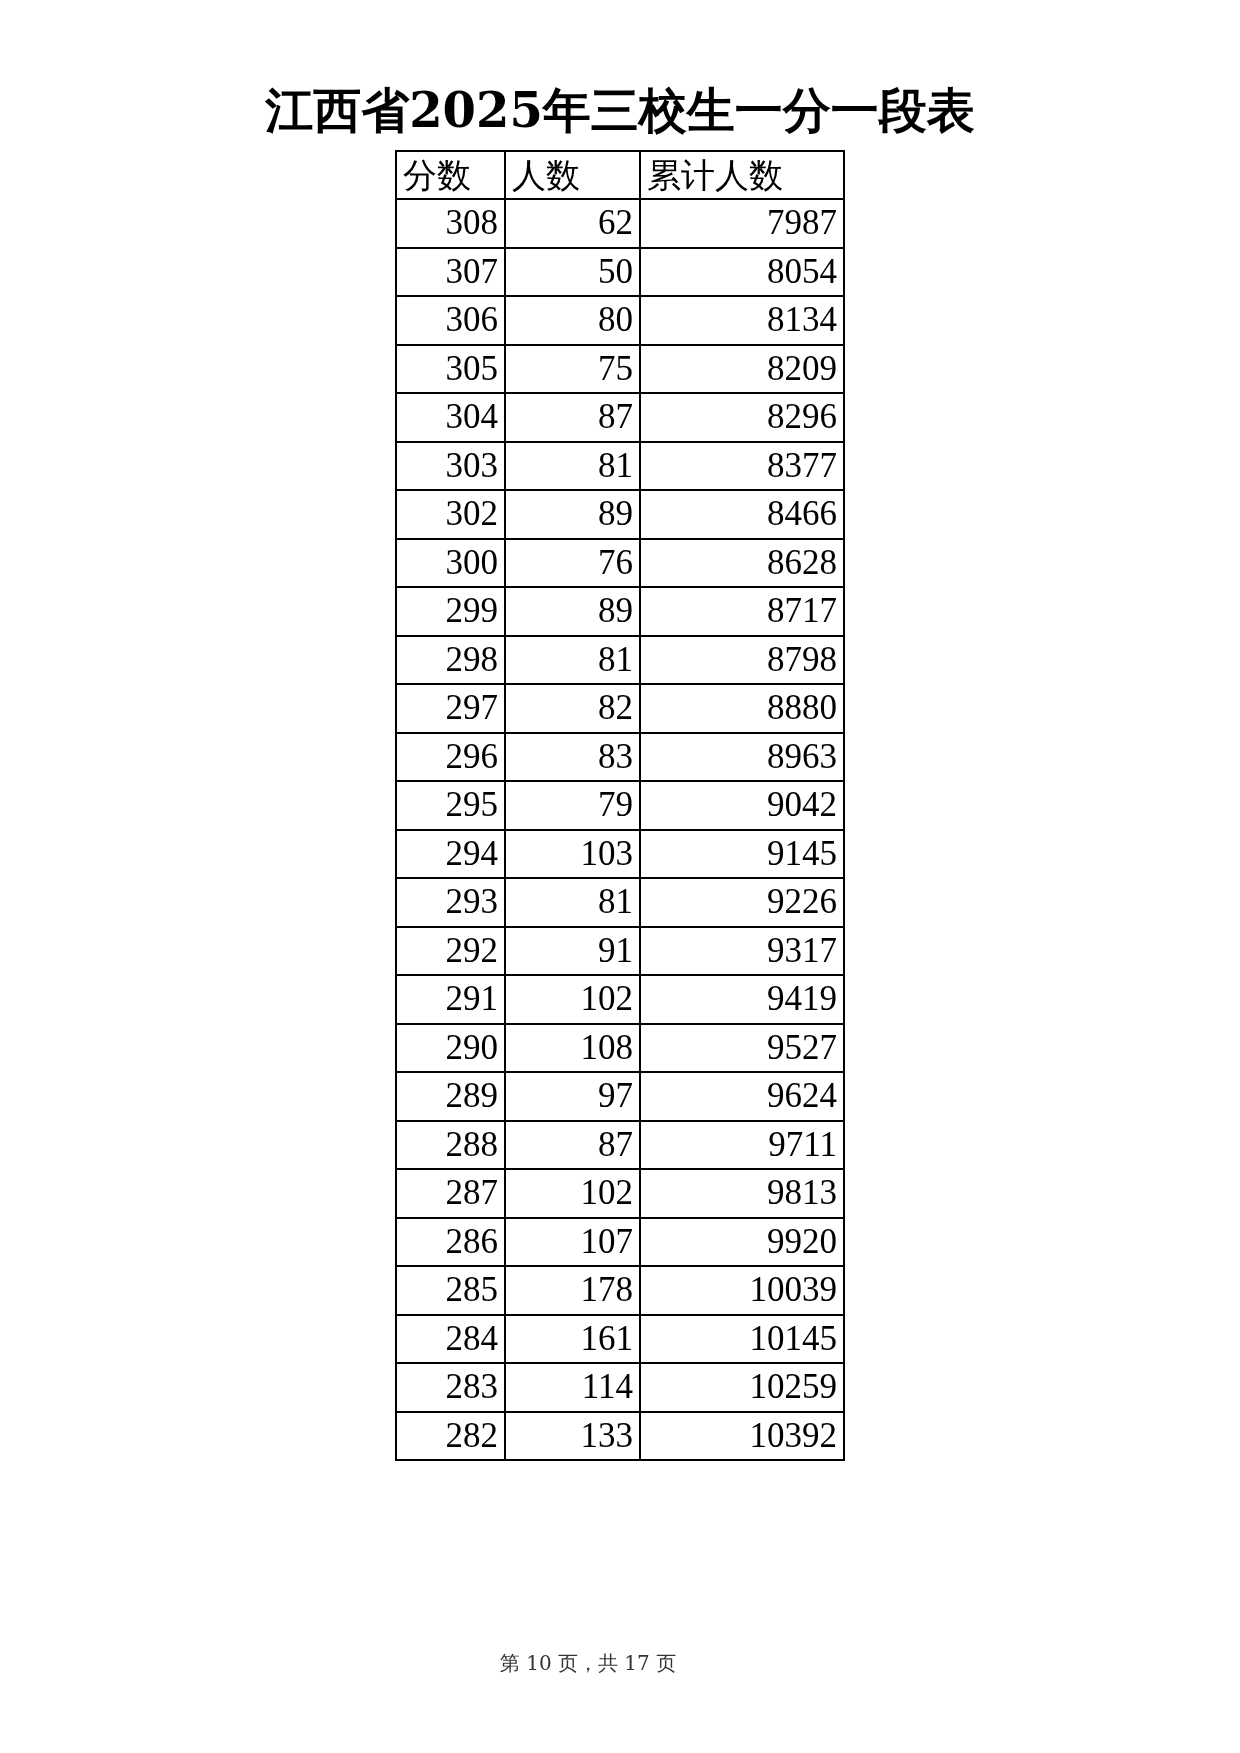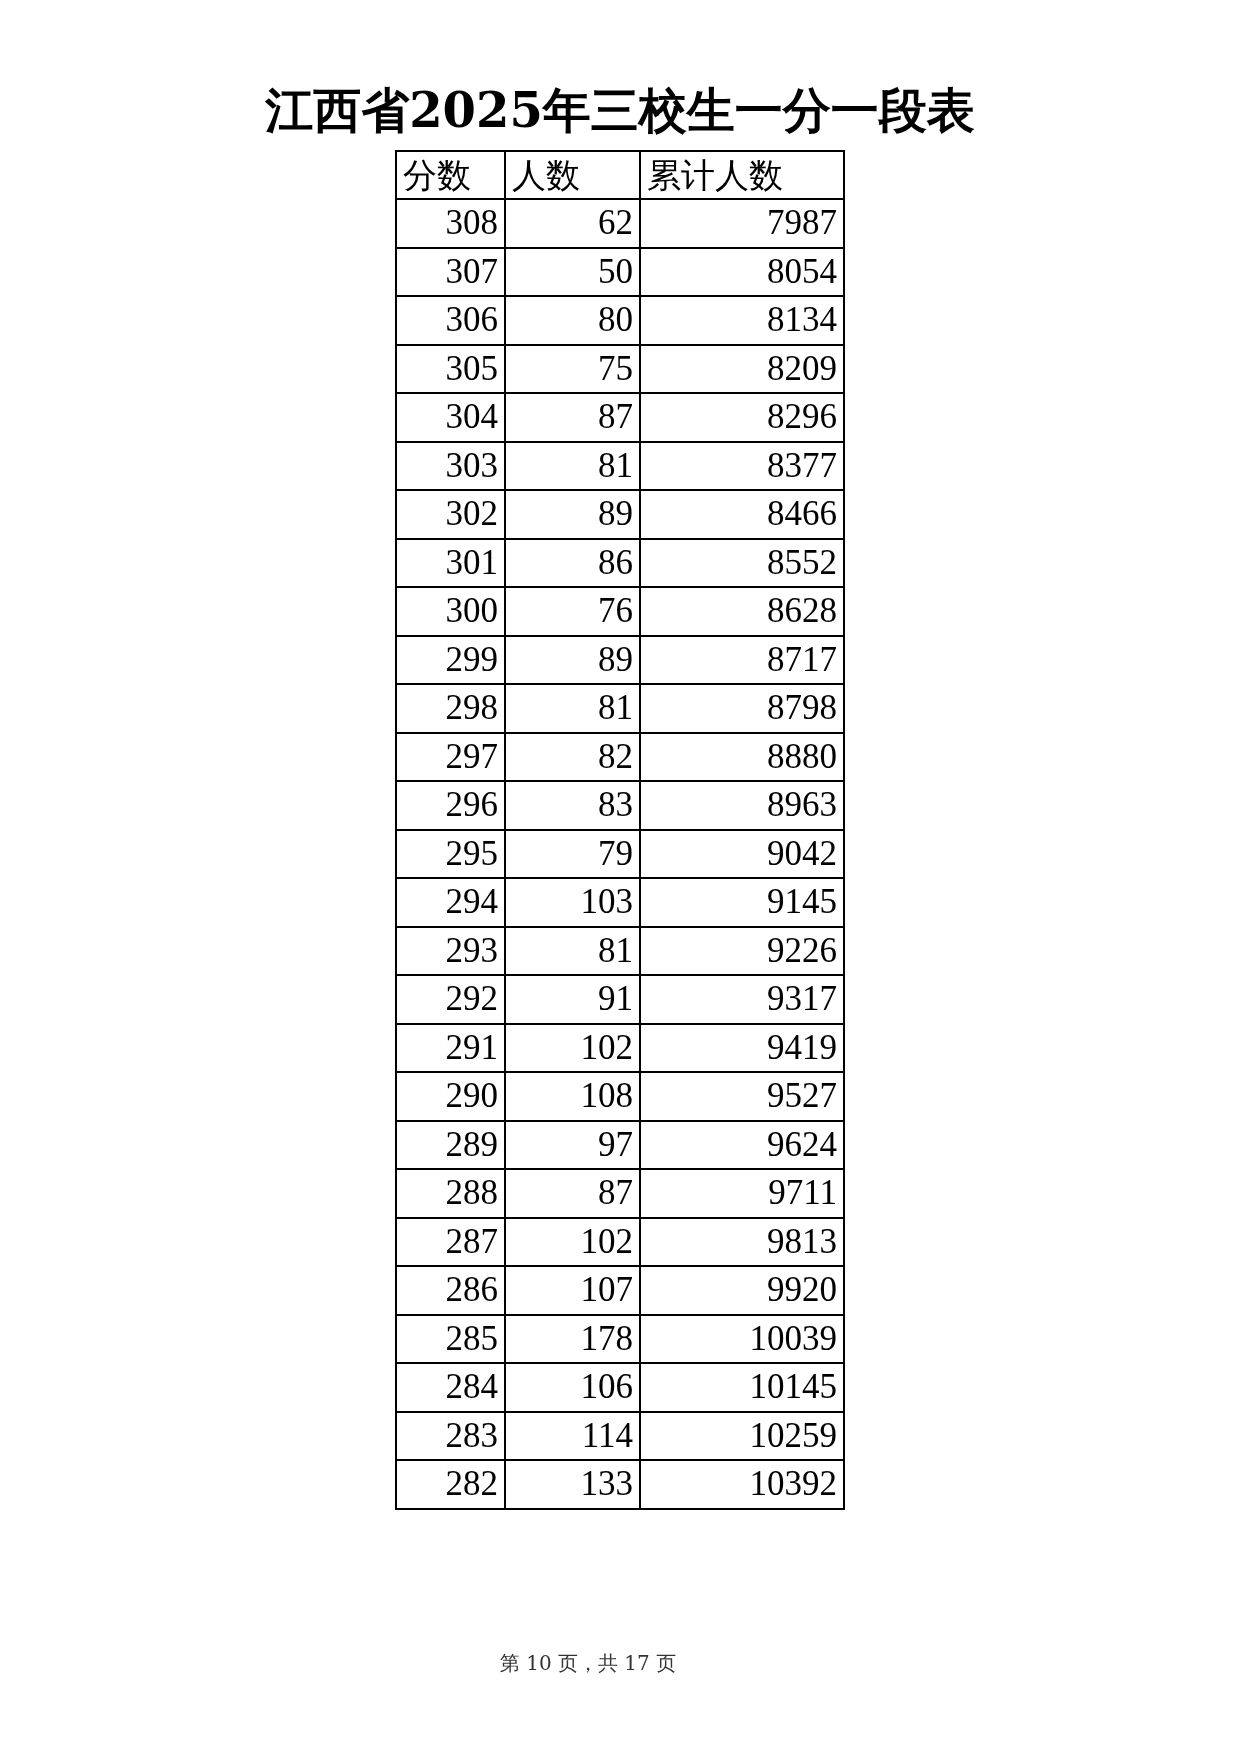--- a/index.html
+++ b/index.html
@@ -67,25 +67,20 @@
       </tr>
       <tr>
         <td>303</td>
         <td>81</td>
         <td>8377</td>
       </tr>
       <tr>
         <td>302</td>
         <td>89</td>
         <td>8466</td>
-      </tr>
-      <tr>
-        <td>301</td>
-        <td>86</td>
-        <td>8552</td>
       </tr>
       <tr>
         <td>300</td>
         <td>76</td>
         <td>8628</td>
       </tr>
       <tr>
         <td>299</td>
         <td>89</td>
         <td>8717</td>
@@ -155,21 +150,21 @@
         <td>107</td>
         <td>9920</td>
       </tr>
       <tr>
         <td>285</td>
         <td>178</td>
         <td>10039</td>
       </tr>
       <tr>
         <td>284</td>
-        <td>106</td>
+        <td>161</td>
         <td>10145</td>
       </tr>
       <tr>
         <td>283</td>
         <td>114</td>
         <td>10259</td>
       </tr>
       <tr>
         <td>282</td>
         <td>133</td>

